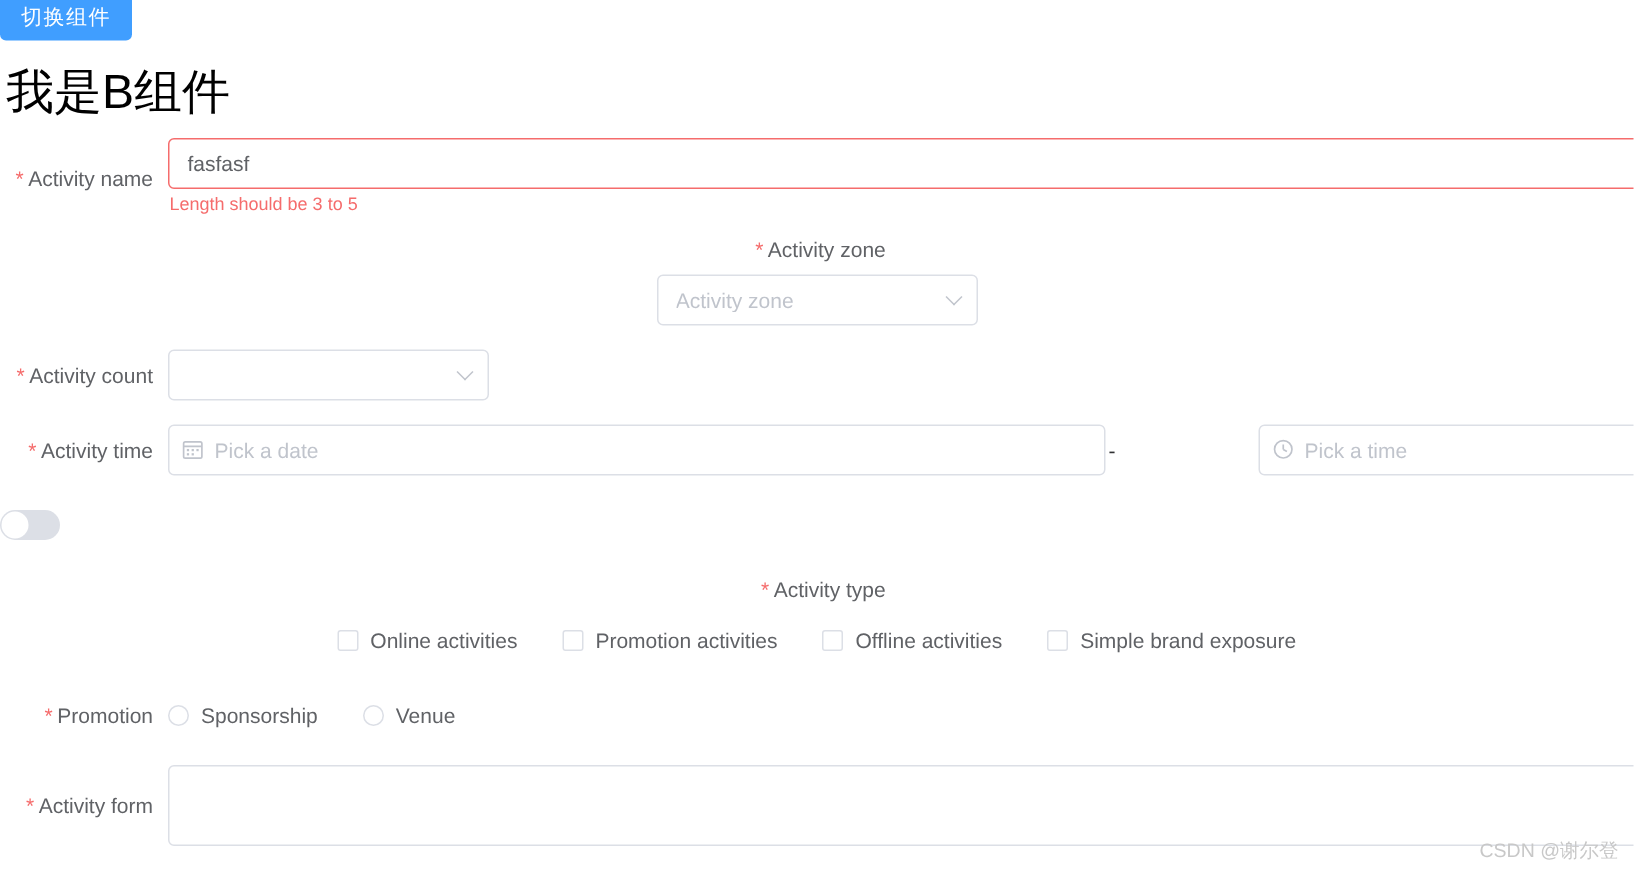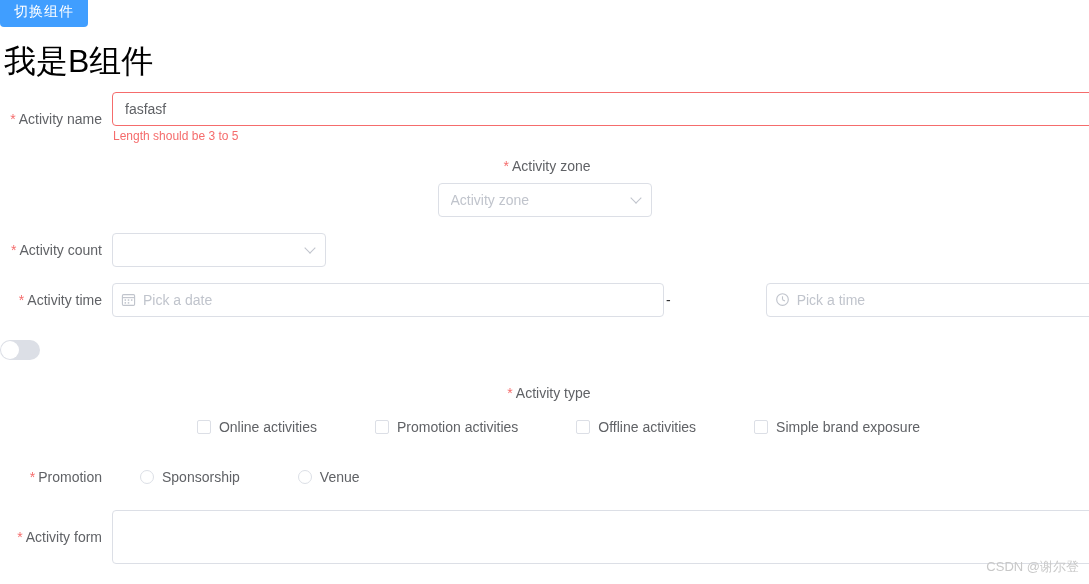--- a/index.html
+++ b/index.html
@@ -148,21 +148,21 @@
   }
   .picker .ipt { padding-left: 30px; }
   .picker-icon {
     position: absolute;
     left: 9px;
     top: 9px;
     width: 15px;
     height: 15px;
     pointer-events: none;
   }
-  .date-input { width: 552px; }
+  .date-input { width: 625px; }
   .time-input { width: 420px; }
   .dash {
     margin: 0 4px 0 2px;
     color: #303133;
     line-height: 34px;
     font-size: 14px;
   }
   .time-gap { width: 91px; }
 
   
@@ -189,21 +189,20 @@
   }
 
   
   .opt-group { display: flex; align-items: center; height: 34px; }
   .opt {
     display: flex;
     align-items: center;
     margin-right: 30px;
     cursor: pointer;
     white-space: nowrap;
-    margin-left: 28px;
   }
   .opt:last-child { margin-right: 0; }
   .cb-box {
     width: 14px;
     height: 14px;
     border: 1px solid #dcdfe6;
     border-radius: 2px;
     background: #ffffff;
     margin-right: 8px;
     box-sizing: border-box;

